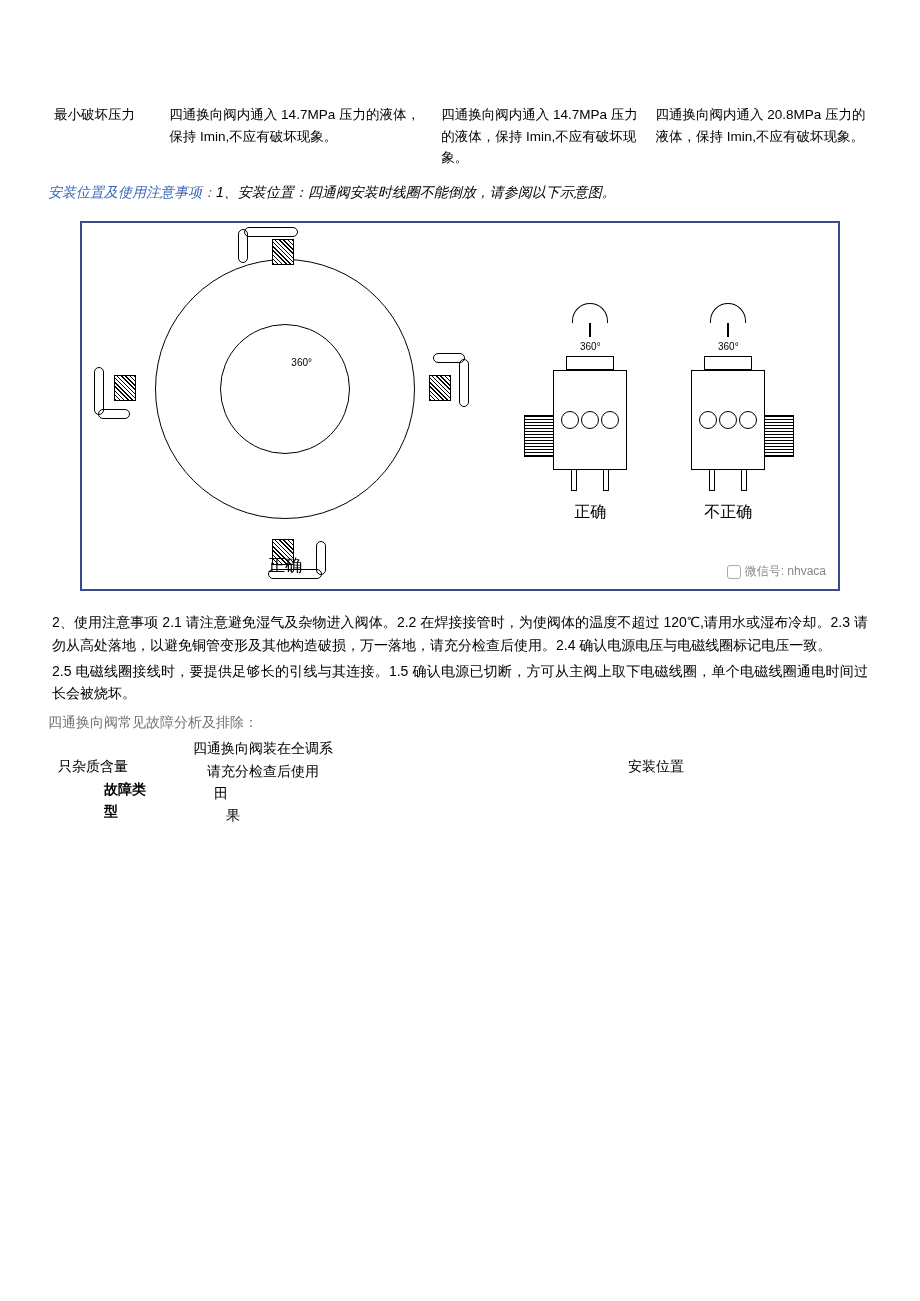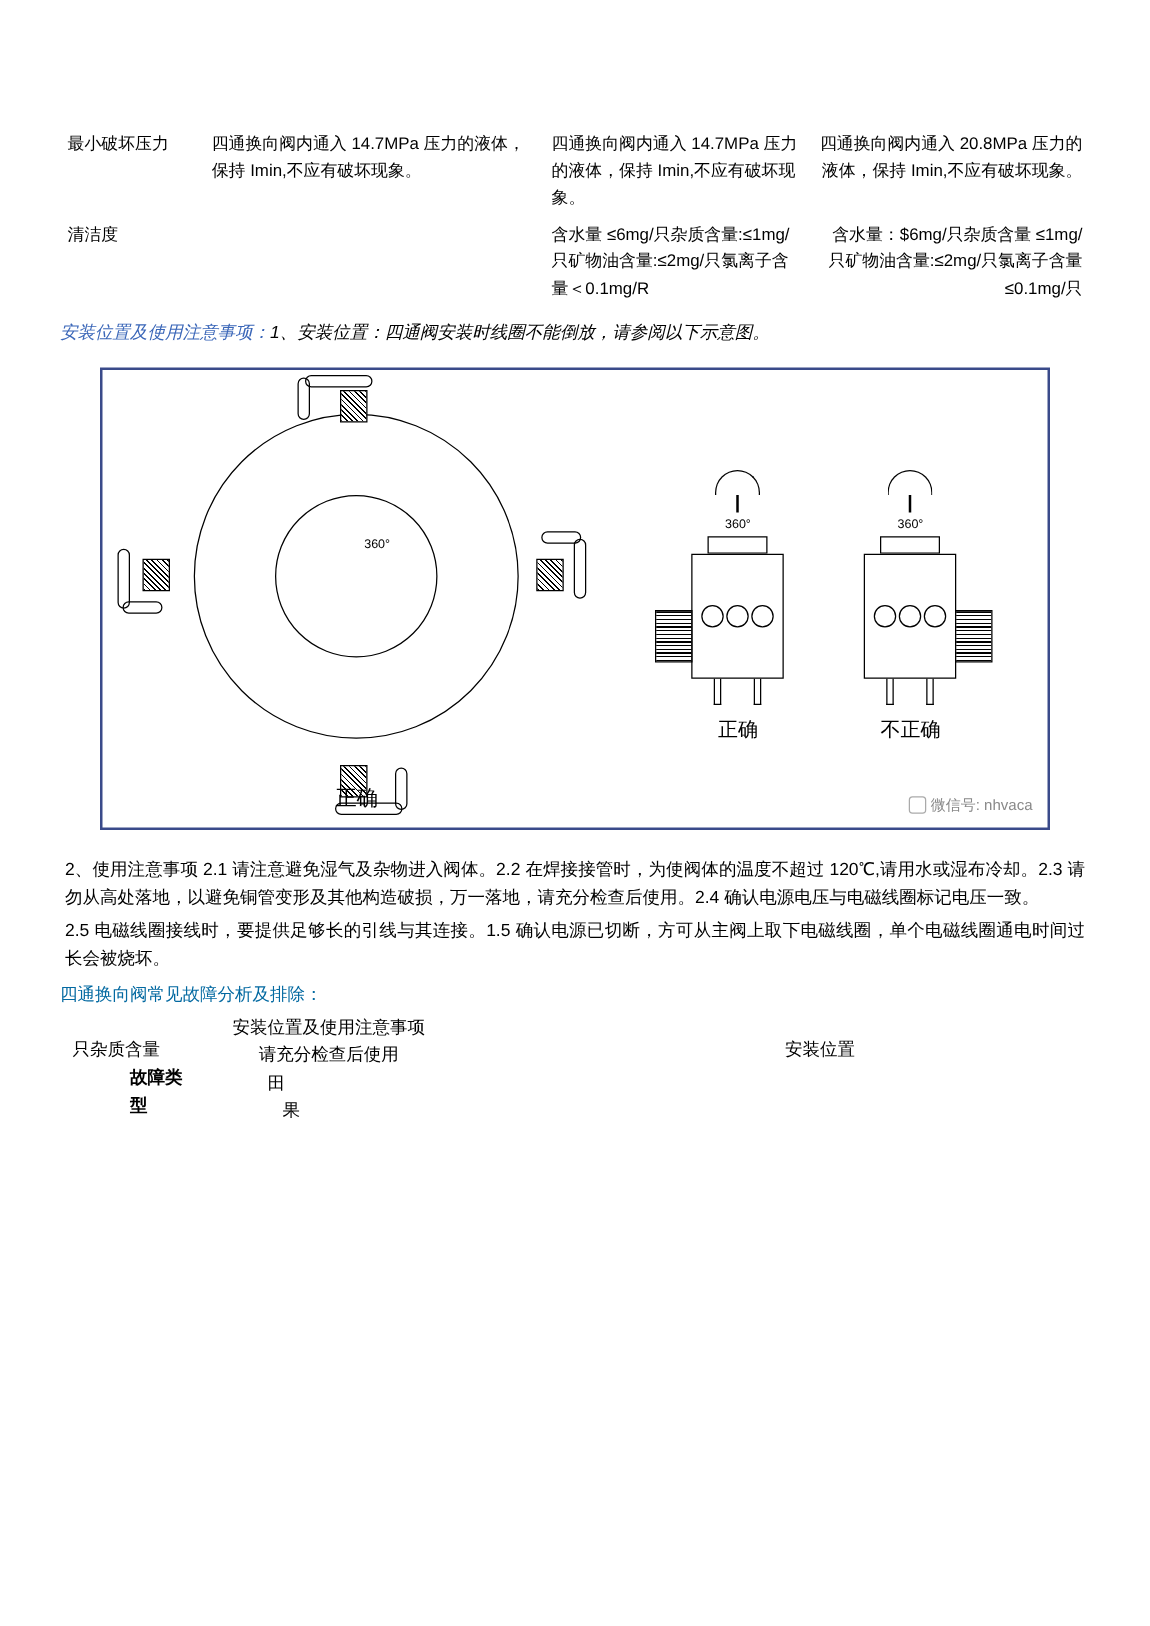--- a/index.html
+++ b/index.html
@@ -18,21 +18,21 @@
     table-layout: fixed;
   }
   table.spec td {
     vertical-align: top;
     padding: 4px 6px;
     font-size: 13.5px;
   }
   table.spec td.lbl { width: 14%; }
   table.spec td.c2  { width: 33%; }
   table.spec td.c3  { width: 26%; }
-  table.spec td.c4  { width: 27%; text-align: right; }
+  table.spec td.c4  { width: 27%; }
   .heading-line { margin: 8px 0 18px 0; font-style: italic; }
   .blue { color: #3a66b8; }
   .diagram {
     width: 760px;
     height: 370px;
     border: 2px solid #3a4a8a;
     margin: 0 auto 20px auto;
     padding: 14px 14px 8px 14px;
     position: relative;
     display: flex;
@@ -110,42 +110,36 @@
   .watermark {
     position:absolute; right:12px; bottom:8px;
     font-size:12px; color:#888;
     display:flex; align-items:center; gap:4px;
   }
   .watermark .bubble {
     width:14px;height:14px;border:1px solid #aaa;border-radius:3px;
     display:inline-block; position:relative;
   }
   p.body { margin: 4px 4px; text-align: justify; }
-  .section-blue { color:#0369a1; margin-top:6px; }
+  .section-blue { color:#737373; margin-top:6px; }
   table.trouble {
     border-collapse: collapse; margin-top:4px;
   }
   table.trouble td { vertical-align: top; font-size:14px; padding:0 10px; }
 </style>
 </head>
 <body>
 
 <table class="spec">
   <tbody>
       <tr>
     <td class="lbl">最小破坏压力</td>
     <td class="c2">四通换向阀内通入 14.7MPa 压力的液体，保持 Imin,不应有破坏现象。</td>
     <td class="c3">四通换向阀内通入 14.7MPa 压力的液体，保持 Imin,不应有破坏现象。</td>
     <td class="c4">四通换向阀内通入 20.8MPa 压力的液体，保持 Imin,不应有破坏现象。</td>
-  </tr>
-  <tr>
-    <td class="lbl">清洁度</td>
-    <td class="c2"></td>
-    <td class="c3">含水量 ≤6mg/只杂质含量:≤1mg/只矿物油含量:≤2mg/只氯离子含量＜0.1mg/R</td>
-    <td class="c4">含水量：$6mg/只杂质含量 ≤1mg/只矿物油含量:≤2mg/只氯离子含量≤0.1mg/只</td>
   </tr>
 </tbody>
   </table>
 
 <p class="heading-line">
   <span class="blue">安装位置及使用注意事项：</span><span>1、安装位置：四通阀安装时线圈不能倒放，请参阅以下示意图。</span>
 </p>
 
 <div class="diagram">
   <div class="left-panel">
@@ -231,21 +225,21 @@
 
 <table class="trouble">
   <tbody>
       <tr>
     <td style="width:120px;">
       <div style="height:18px;"></div>
       <div>只杂质含量</div>
       <div style="padding-left:46px;font-weight:bold;">故障类型</div>
     </td>
     <td style="width:190px;text-align:center;">
-      <div>安装位置及使用注意事项</div>
+      <div>四通换向阀装在仝调系</div>
       <div>请充分检查后使用</div>
       <div style="text-align:left;padding-left:36px;">田</div>
       <div style="text-align:left;padding-left:48px;">果</div>
     </td>
     <td style="width:260px;"></td>
     <td>
       <div style="height:18px;"></div>
       <div>安装位置</div>
     </td>
   </tr>

